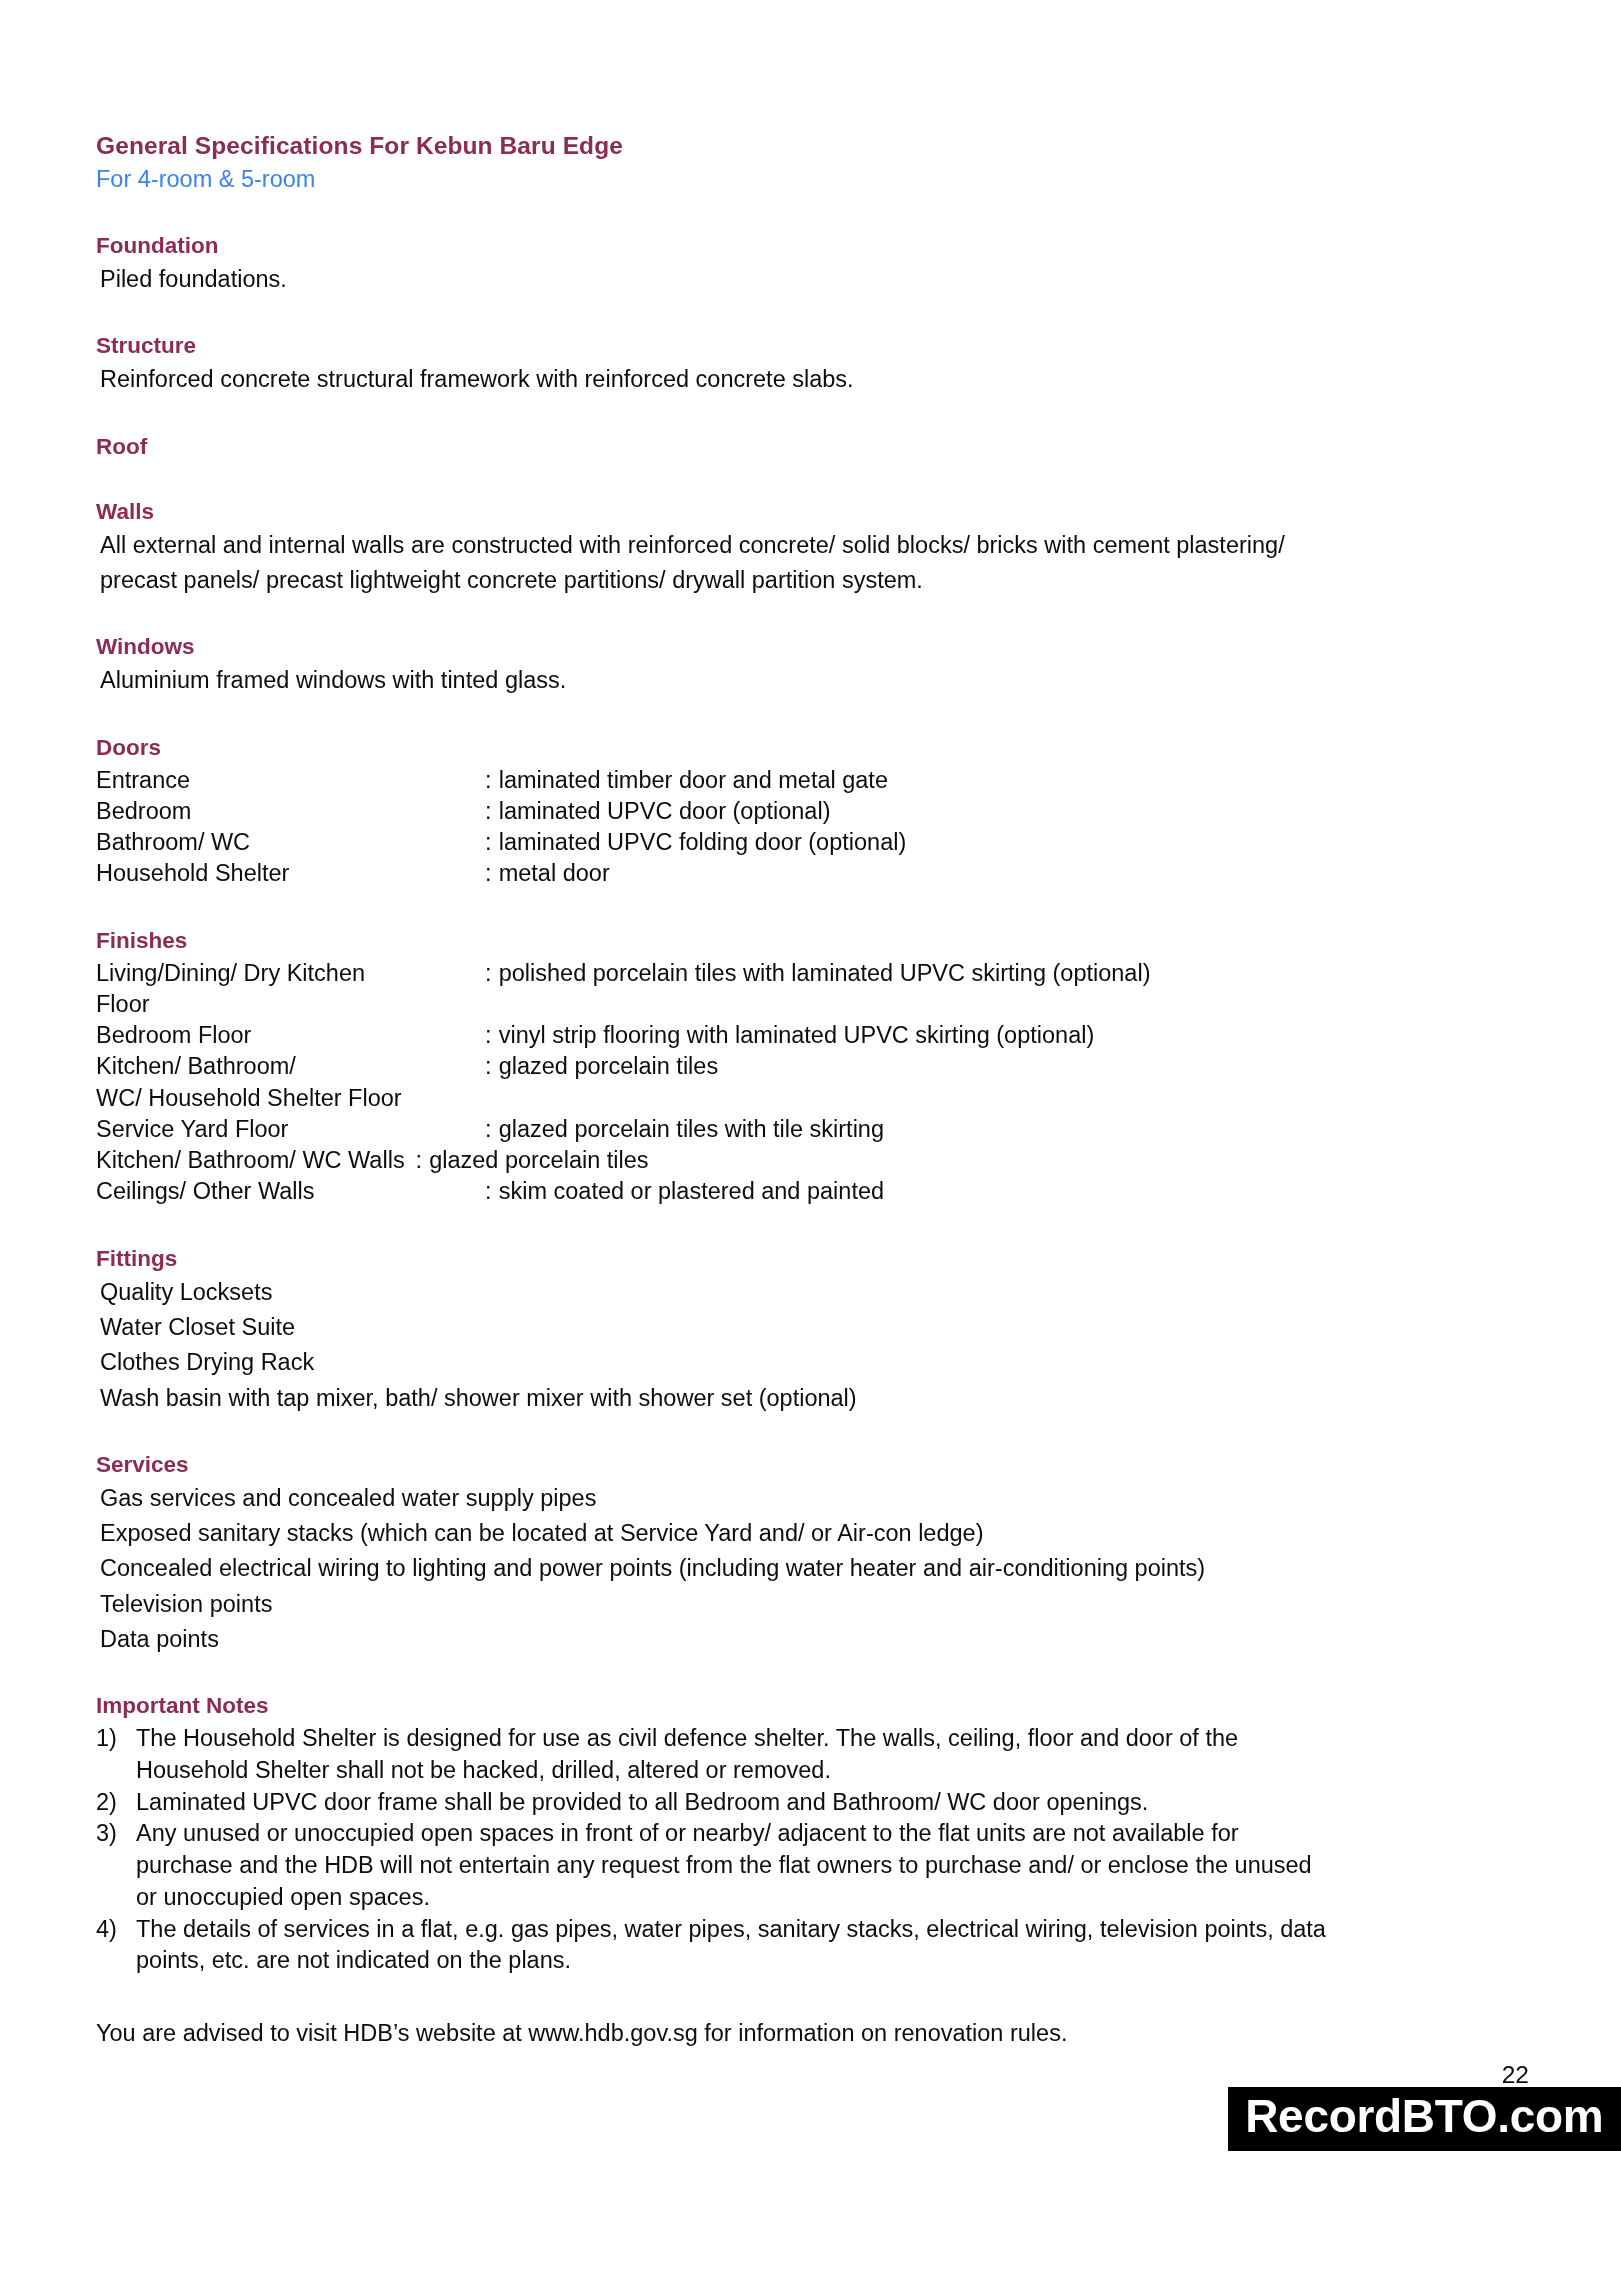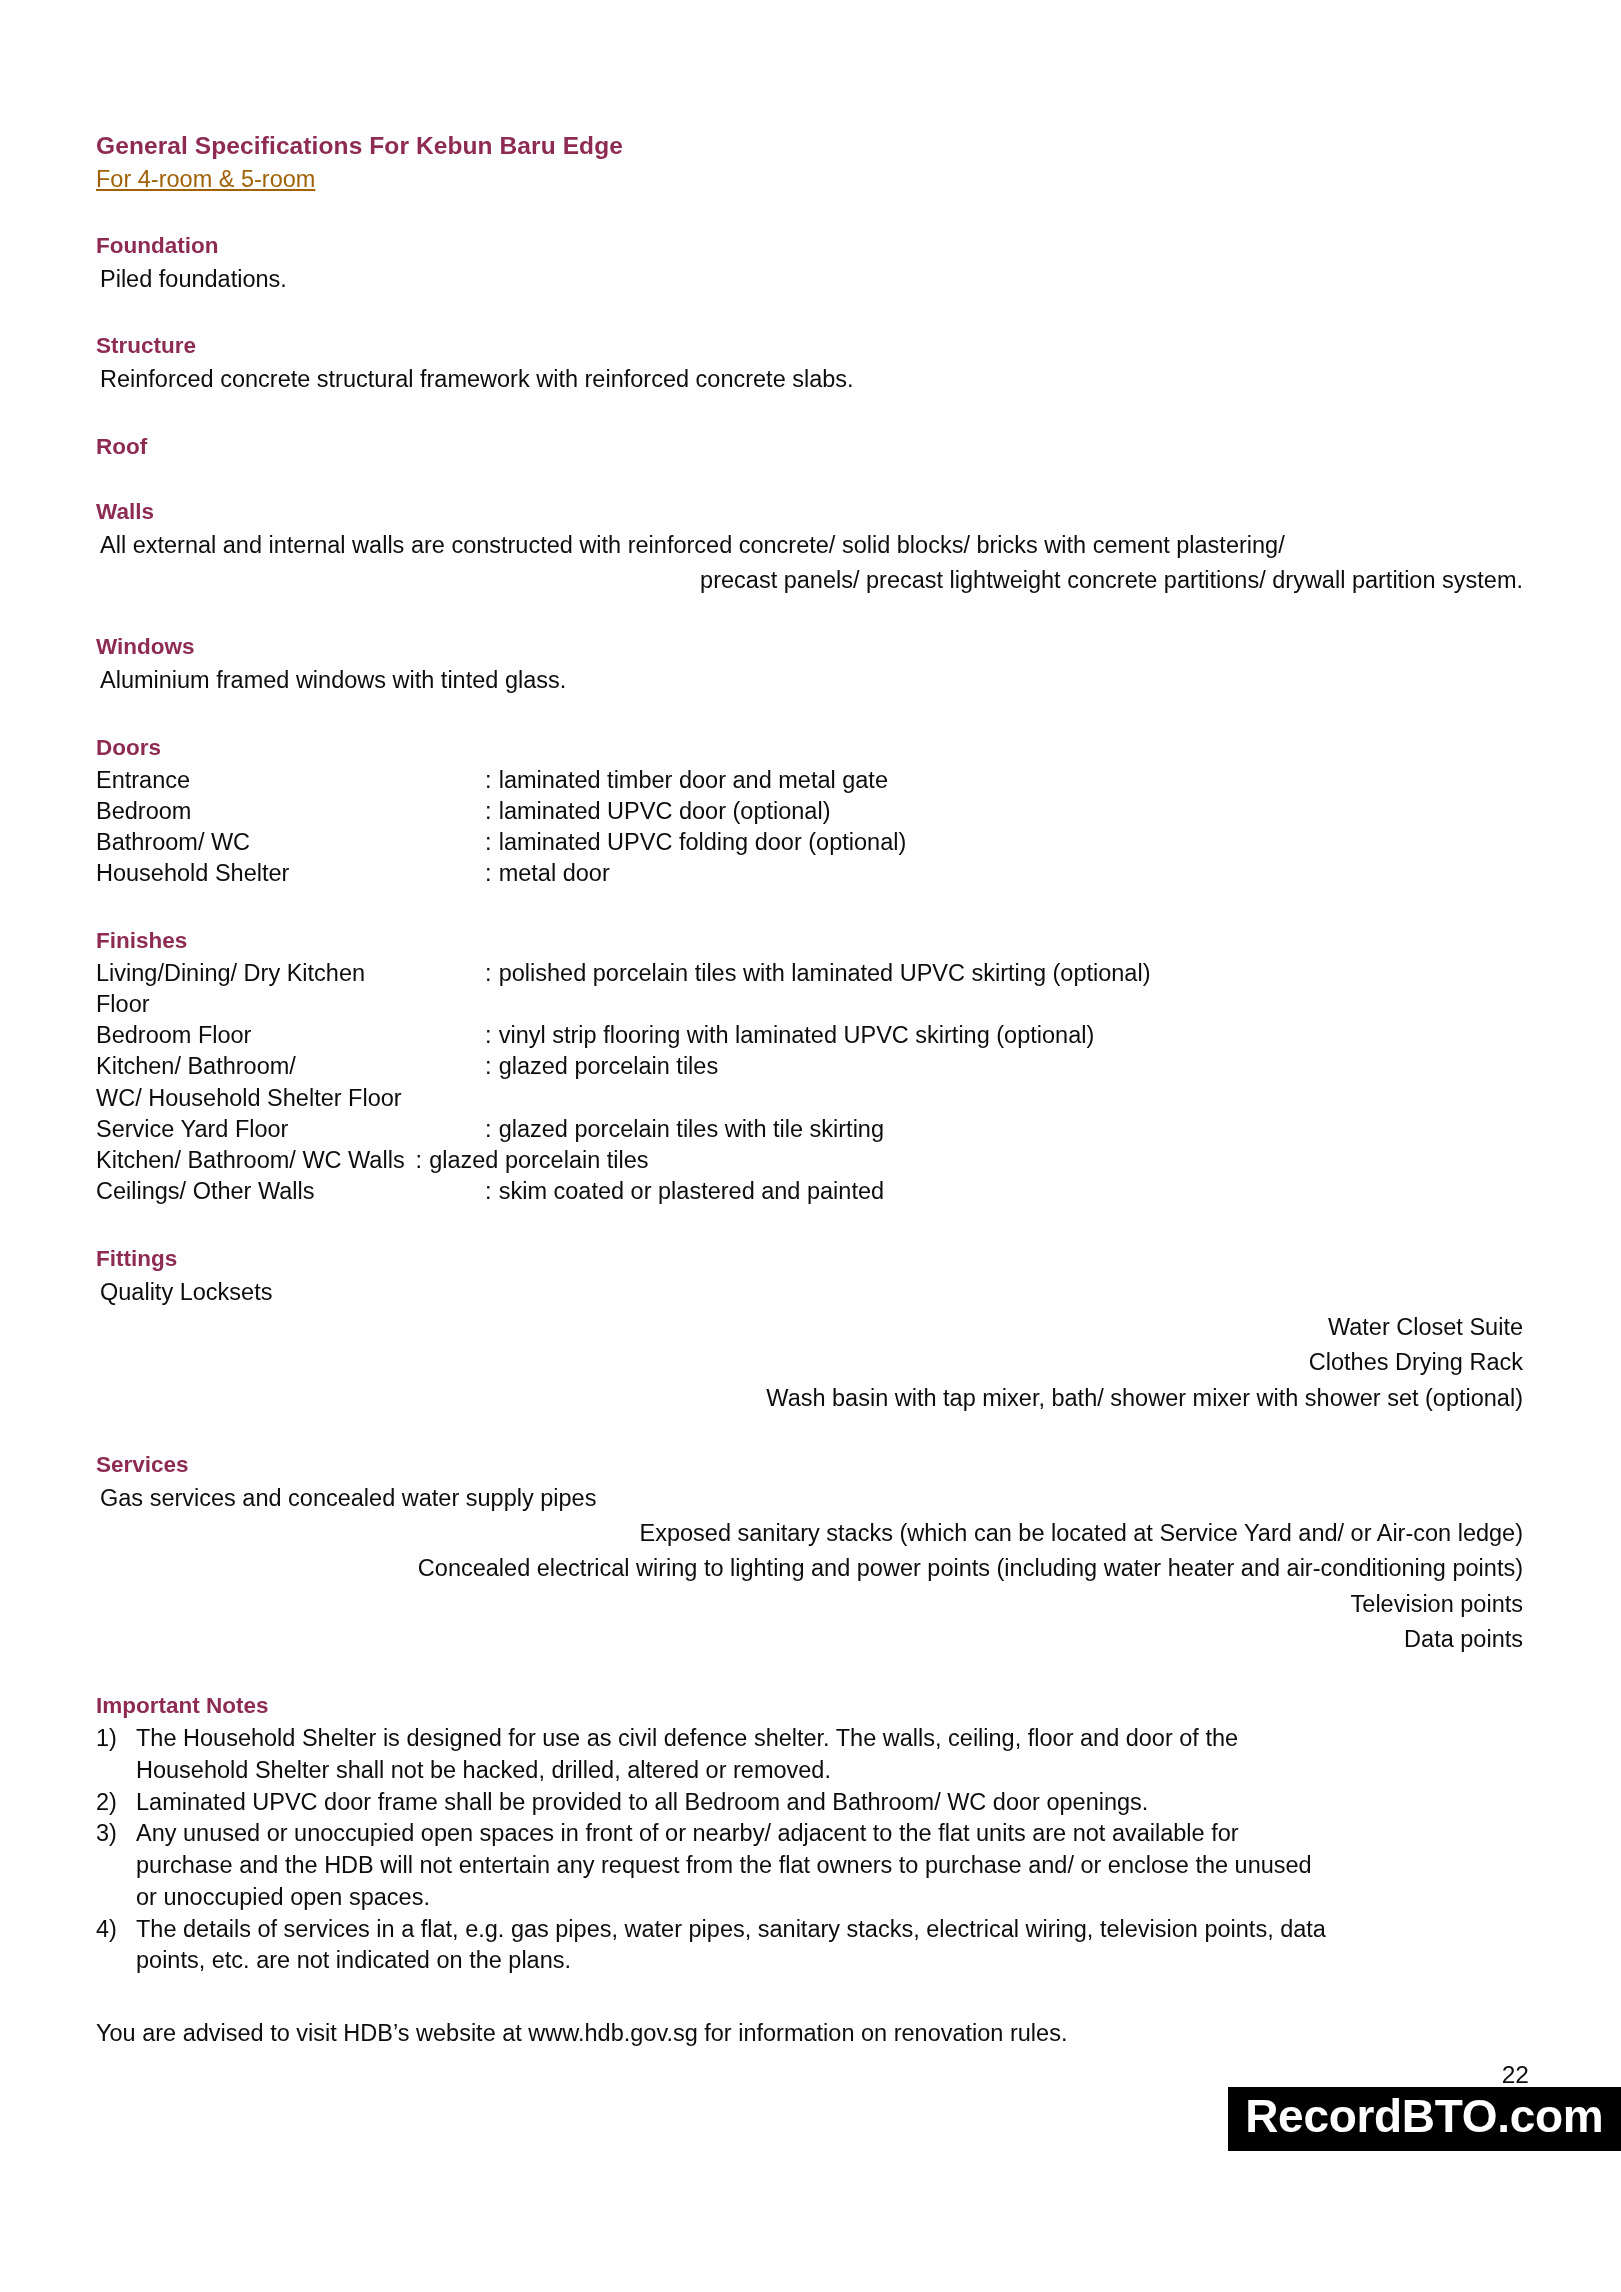--- a/index.html
+++ b/index.html
@@ -31,24 +31,23 @@
     font-size: 24.5px;
     font-weight: bold;
     color: #8E2B52;
     letter-spacing: 0.1px;
     line-height: 1.24;
     margin: 0;
   }
   .doc-subtitle {
     font-size: 23.5px;
     font-weight: normal;
-    color: #a16207;
+    color: #3b82f6;
     line-height: 1.3;
     margin: 2.9px 0 0 0;
-    text-decoration: underline;
   }
 
   
   .section {
     margin-top: 37px;
   }
   .section-heading {
     font-size: 22.5px;
     font-weight: bold;
     color: #8E2B52;
@@ -56,21 +55,20 @@
     margin: 0 0 2.9px 0;
   }
   .para {
     font-size: 23.5px;
     line-height: 1.33;
     margin: 4px;
     color: #0d0d0d;
   }
   .para + .para {
     margin-top: 1px;
-    text-align: right;
   }
 
   
   .def-row {
     display: flex;
     align-items: flex-start;
     font-size: 23.5px;
     line-height: 1.33;
     color: #0d0d0d;
   }

